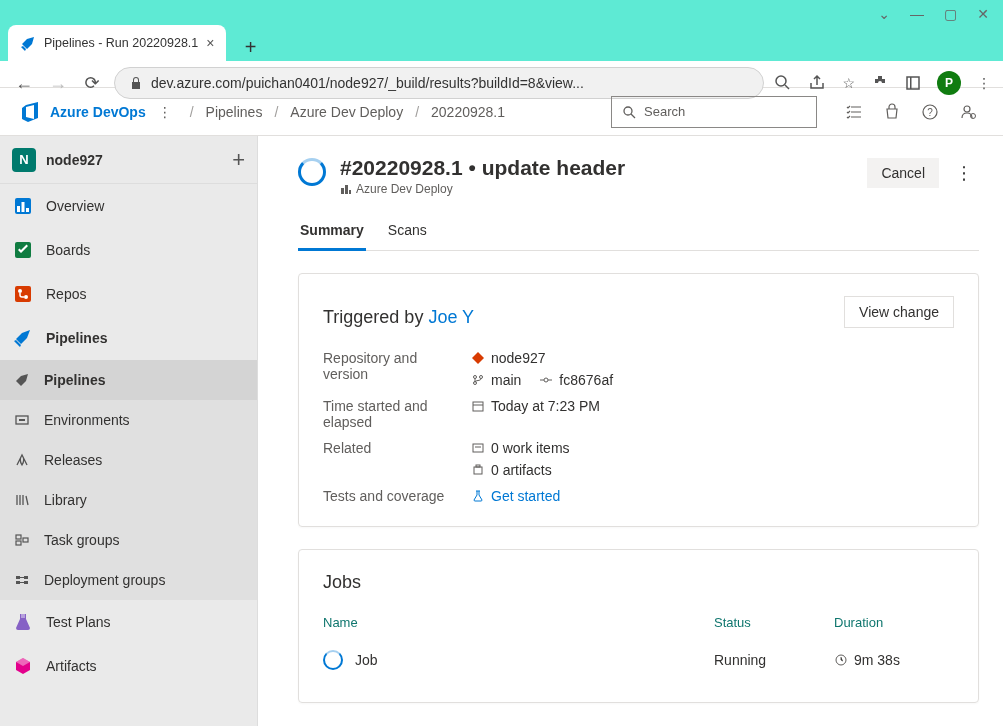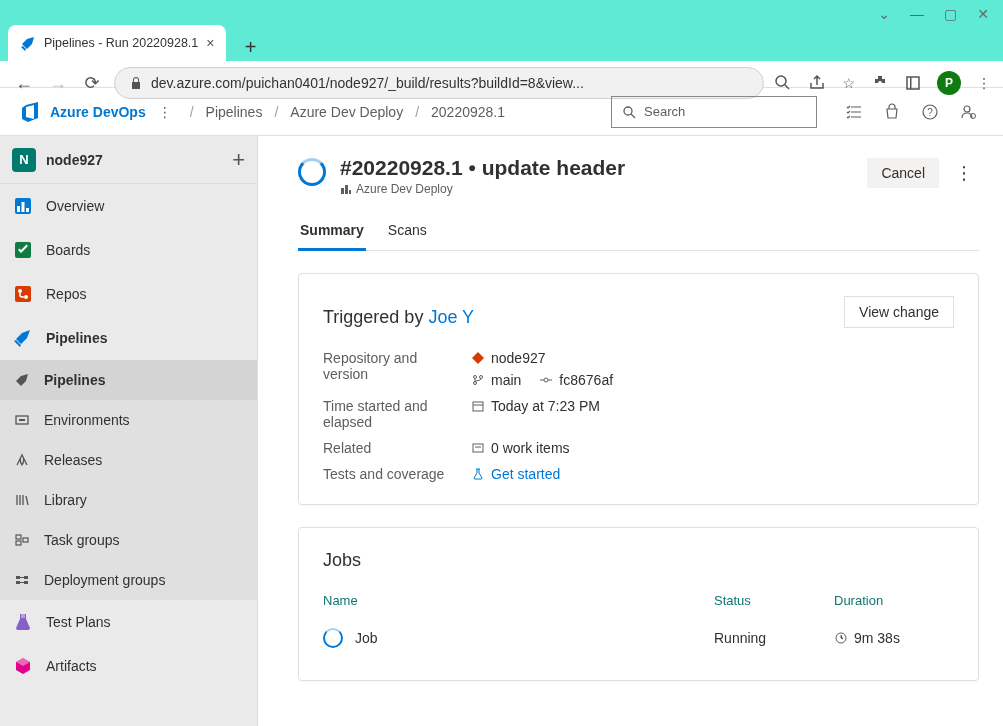--- a/index.html
+++ b/index.html
@@ -410,20 +410,29 @@
         <div class="meta-value">
           <div class="inline-line">
             <span class="mini-ico">
                 <svg width="12" height="12" viewBox="0 0 12 12">
                   <rect x="1" y="2" width="10" height="8" fill="none" stroke="#605e5c"></rect>
                   <line x1="3" y1="5" x2="9" y2="5" stroke="#605e5c"></line>
                 </svg>
               </span>
             <span>0 work items</span>
           </div>
+          <div class="inline-line">
+            <span class="mini-ico">
+                <svg width="12" height="12" viewBox="0 0 12 12">
+                  <rect x="2" y="3" width="8" height="7" fill="none" stroke="#605e5c"></rect>
+                  <rect x="4" y="1" width="4" height="2" fill="none" stroke="#605e5c"></rect>
+                </svg>
+              </span>
+            <span>0 artifacts</span>
+          </div>
         </div>
 
         <div class="meta-label">Tests and coverage</div>
         <div class="meta-value">
           <div class="inline-line">
             <span class="mini-ico" style="color:#0078d4">
                 <svg width="12" height="12" viewBox="0 0 12 12">
                   <path fill="none" stroke="#0078d4" d="M4 1h4M5 1v4l-3 5a1 1 0 001 1h6a1 1 0 001-1L7 5V1"></path>
                 </svg>
               </span>

